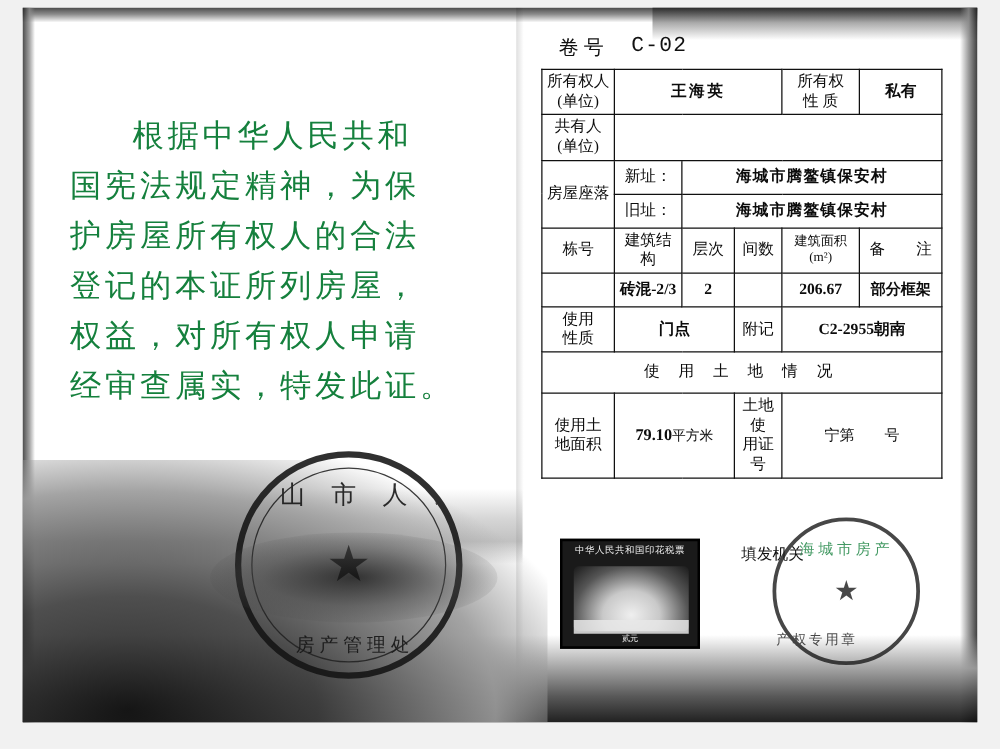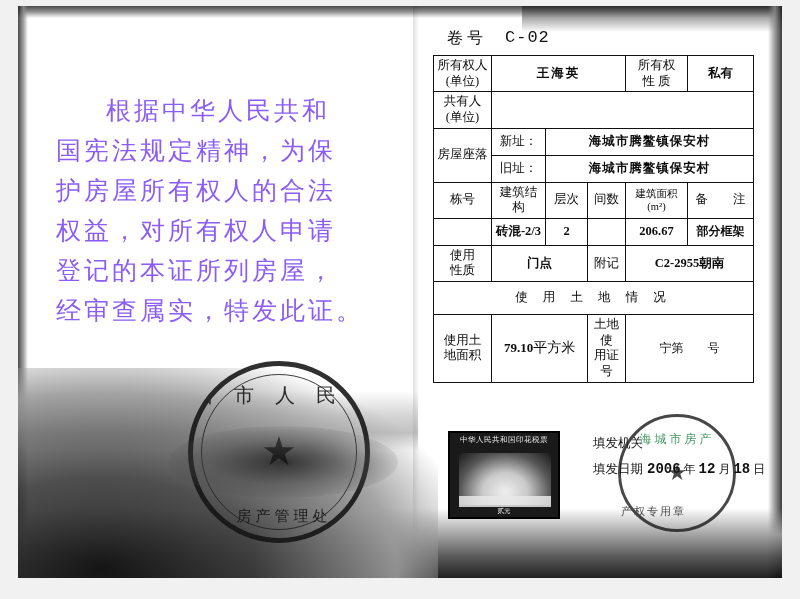--- a/index.html
+++ b/index.html
@@ -70,25 +70,25 @@
     background: linear-gradient(180deg,#222 0%, #9b9b9b 50%, rgba(255,255,255,0) 100%);
     opacity: .8;
   }
 
   
   .left-text {
     position: absolute;
     left: 38px;
     top: 85px;
     width: 330px;
-    font-family: Liberation Serif, serif;
+    font-family: Liberation Mono, monospace;
     font-size: 25px;
     line-height: 40px;
     letter-spacing: 3px;
-    color: #8b5cf6;
+    color: #15803d;
     text-align: justify;
   }
   .left-text p { margin: 0; }
   .left-text .indent { text-indent: 50px; }
 
   
   .seal {
     position: absolute;
     left: 170px;
     top: 355px;
@@ -102,21 +102,21 @@
   }
   .seal .ring-inner {
     position: absolute;
     left: 8px; top: 8px; right: 8px; bottom: 8px;
     border-radius: 50%;
     border: 1px solid #222;
   }
   .seal .seal-text {
     position: absolute;
     left: 0; top: 16px; width: 182px;
-    text-align: left;
+    text-align: right;
     font-size: 20px;
     letter-spacing: 8px;
     color: #121212;
     font-family: "Liberation Serif", serif;
   }
   .seal .seal-bottom-text {
     position: absolute;
     left: 0; bottom: 12px; width: 182px;
     text-align: center;
     font-size: 15px;
@@ -194,21 +194,21 @@
     font-weight: bold;
   }
   .val-sm { font-size: 13px; font-weight: bold; }
   .sub-lbl { font-size: 12px; }
   .tall { height: 34px; }
   .taller { height: 40px; }
   .land-title {
     font-size: 14px;
     letter-spacing: 6px;
   }
-  .unit { font-size: 14px; font-weight: normal; letter-spacing: 0; }
+  .unit { font-size: 11px; font-weight: normal; letter-spacing: 0; }
 
   
   .issue {
     position: absolute;
     left: 575px;
     top: 424px;
     width: 185px;
     font-size: 12.5px;
     color: #111;
     line-height: 26px;
@@ -312,22 +312,22 @@
     <div class="grime grime-right"></div>
     <div class="grime grime-fold"></div>
     <div class="grime grime-midband"></div>
     <div class="grime grime-bottom"></div>
     <div class="grime grime-bl"></div>
 
     <div class="left-text">
       <p class="indent">根据中华人民共和</p>
       <p>国宪法规定精神，为保</p>
       <p>护房屋所有权人的合法</p>
+      <p>登记的本证所列房屋，</p>
       <p>权益，对所有权人申请</p>
-      <p>登记的本证所列房屋，</p>
       <p>经审查属实，特发此证。</p>
     </div>
 
     <div class="seal">
       <div class="ring-inner"></div>
       <div class="seal-text">山 市 人 民</div>
       <div class="star">★</div>
       <div class="seal-bottom-text">房产管理处</div>
     </div>
     <div class="seal-smear"></div>
@@ -437,29 +437,20 @@
       <div class="s-pic"></div>
       <div class="s-band"></div>
       <div class="s-foot">贰元</div>
     </div>
 
     <div class="issue">
       <div class="row">
         <span class="lab">填发机关</span>
         <span></span>
       </div>
-      <div class="row">
-        <span class="lab">填发日期</span>
-        <span class="date-val">2006</span>
-        <span class="unit-ch">年</span>
-        <span class="date-val">12</span>
-        <span class="unit-ch">月</span>
-        <span class="date-val">18</span>
-        <span class="unit-ch">日</span>
-      </div>
     </div>
 
     <div class="seal2">
       <div class="s2text">海城市房产</div>
       <div class="s2star">★</div>
       <div class="s2bottom">产权专用章</div>
     </div>
 
   </div>
 </div>

